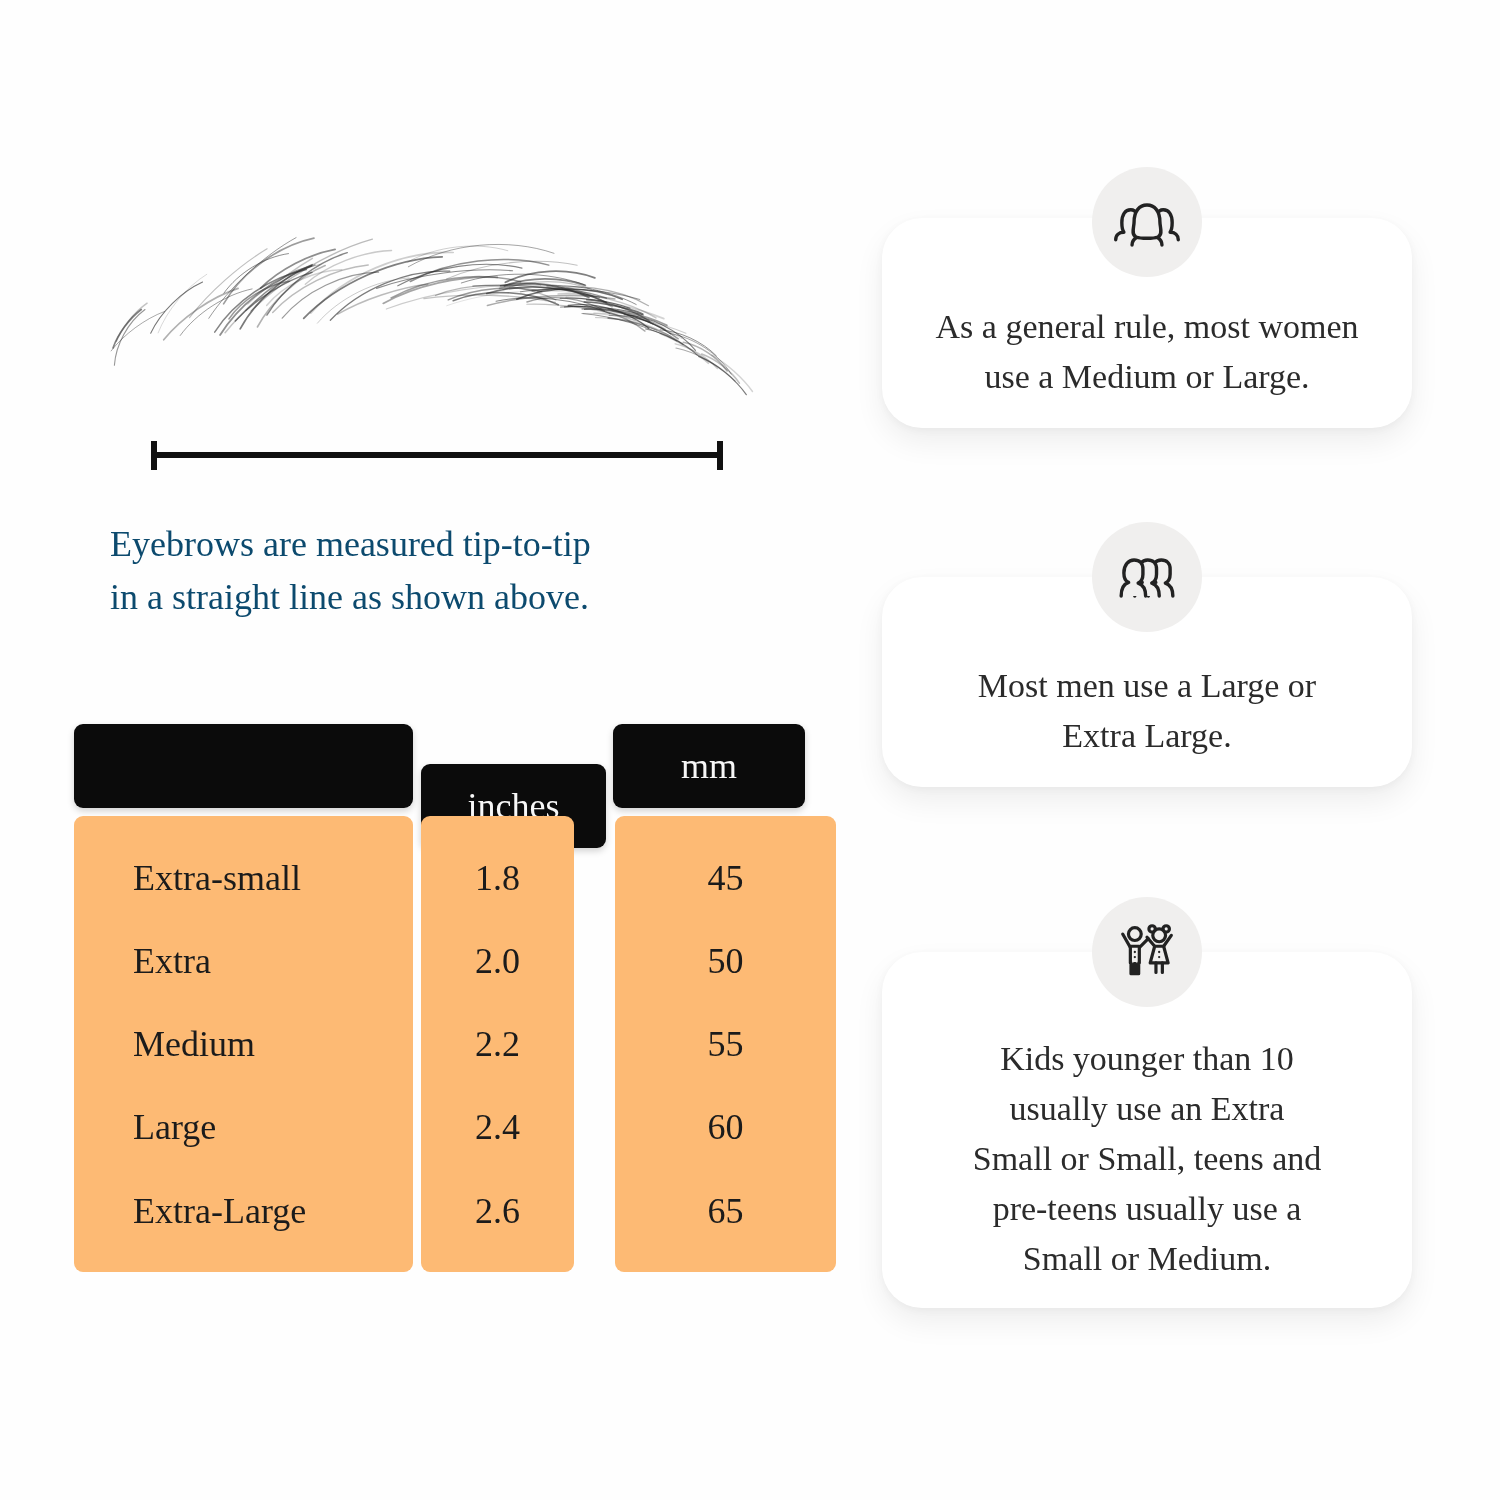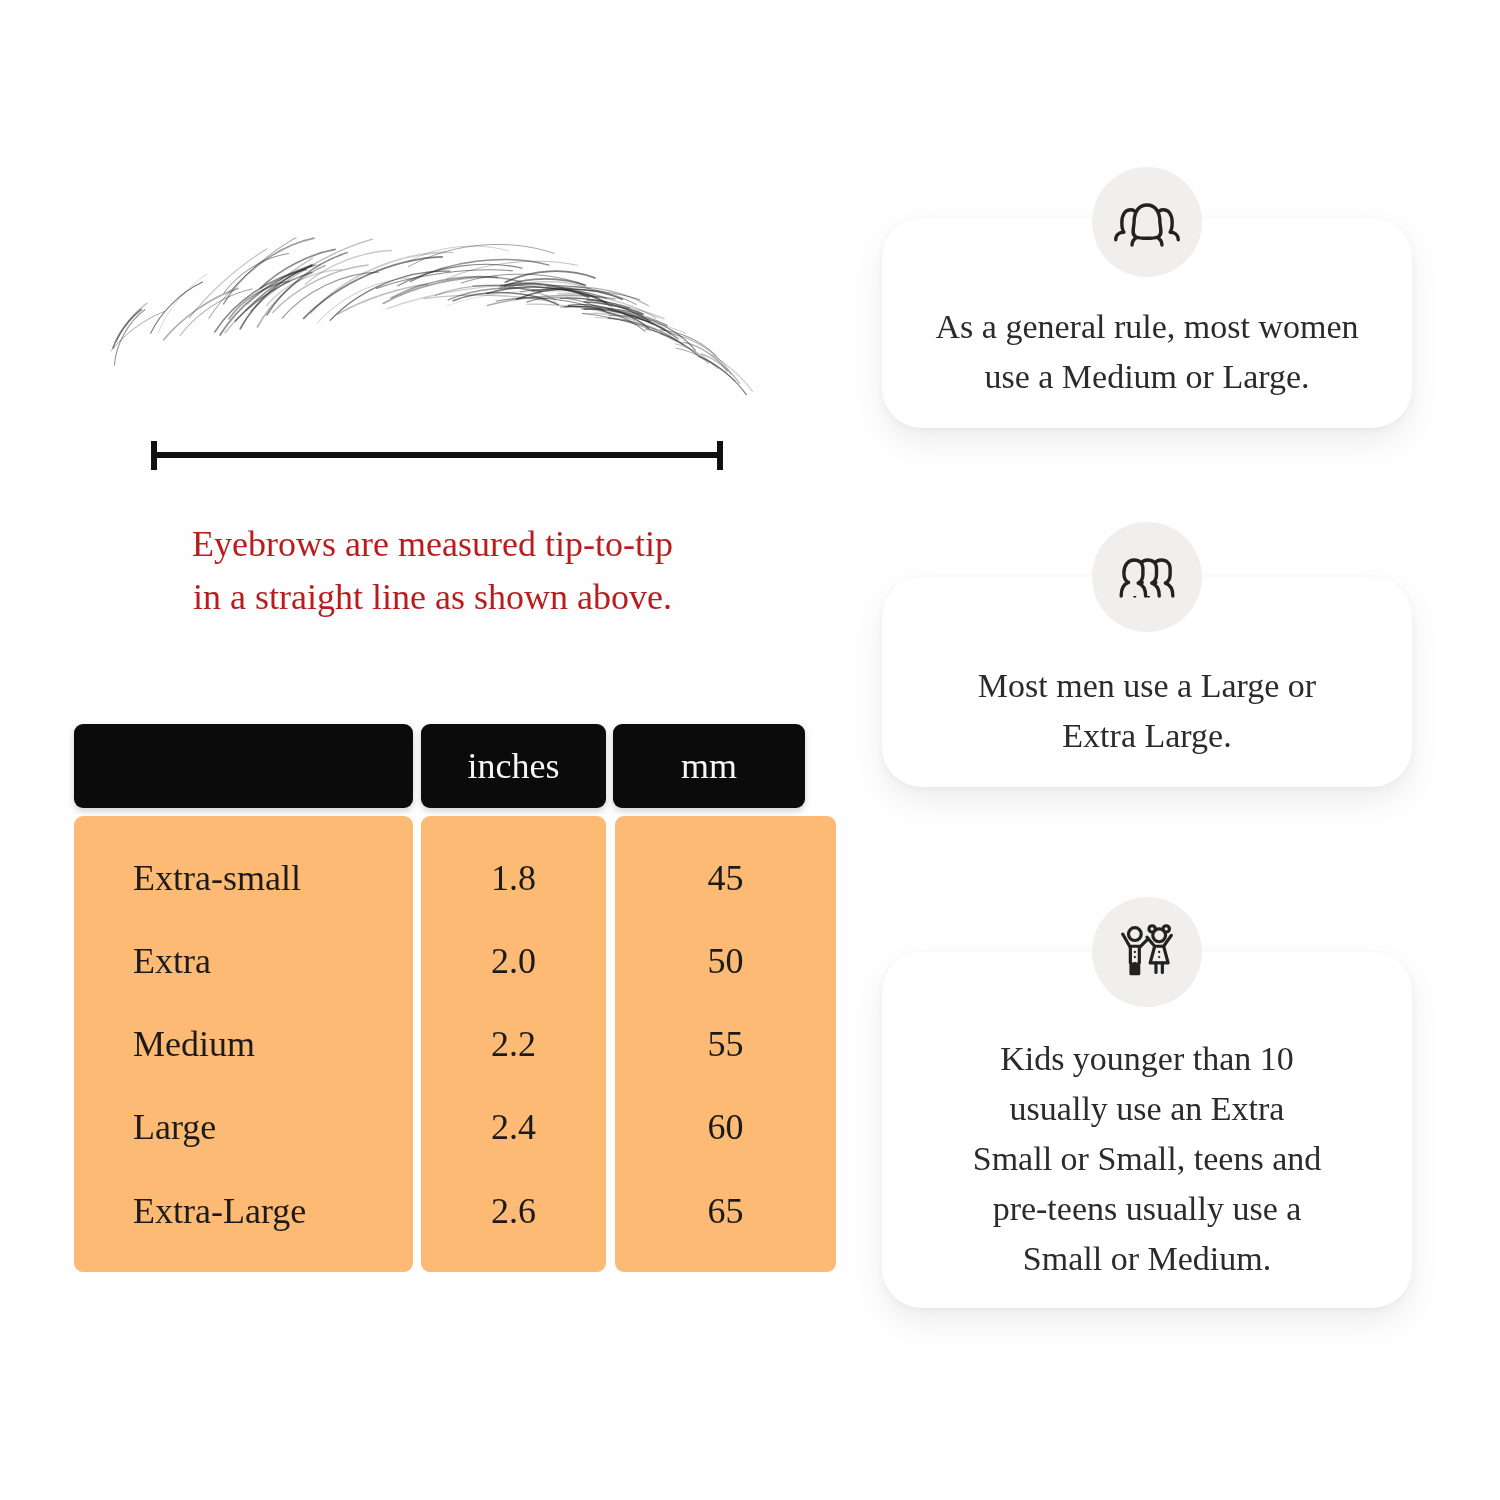--- a/index.html
+++ b/index.html
@@ -9,40 +9,40 @@
   }
   .abs{position:absolute;}
 
   
   #eyebrow-svg{left:110px;top:226px;width:640px;height:184px;overflow:visible;}
   .measure-line{left:151px;top:452px;width:572px;height:6px;background:#111;}
   .measure-cap{top:441px;width:6px;height:29px;background:#111;}
   .cap-left{left:151px;}
   .cap-right{left:717px;}
   .caption{
-    left:110px;top:518px;width:645px;text-align:center;
-    font-size:36px;line-height:53px;white-space:pre-line;color:#b91c1c;
+    left:110px;top:518px;width:645px;
+    font-size:36px;line-height:53px;white-space:pre-line;color:#0c4a6e;
   }
 
   
   .th{
     top:724px;height:84px;background:#0b0b0b;border-radius:9px;
     display:flex;align-items:center;justify-content:center;
     color:#f7f7f7;font-size:36px;box-shadow:0 3px 7px rgba(0,0,0,.18);
   }
   .th1{left:74px;width:339px;}
-  .th2{left:421px;width:185px;}
+  .th2{left:421px;width:185px;margin-top:40px;}
   .th3{left:613px;width:192px;}
   .tb{
     top:816px;height:456px;background:#fdba74;border-radius:9px;
     display:flex;flex-direction:column;justify-content:space-between;
     padding:20px 0;box-sizing:border-box;font-size:36px;color:#1b1b1b;
   }
   .tb1{left:74px;width:339px;}
-  .tb2{left:421px;width:185px;}
+  .tb2{left:421px;width:153px;}
   .tb3{left:615px;width:221px;}
   .cell{height:83px;display:flex;align-items:center;justify-content:center;}
   .tb1 .cell{justify-content:flex-start;padding-left:59px;}
 
   
   .card{
     left:882px;width:530px;background:#ffffff;border-radius:40px;
     box-shadow:0 14px 30px rgba(0,0,0,.065),0 2px 8px rgba(0,0,0,.04);
     display:flex;align-items:center;justify-content:center;
     box-sizing:border-box;padding-top:58px;

